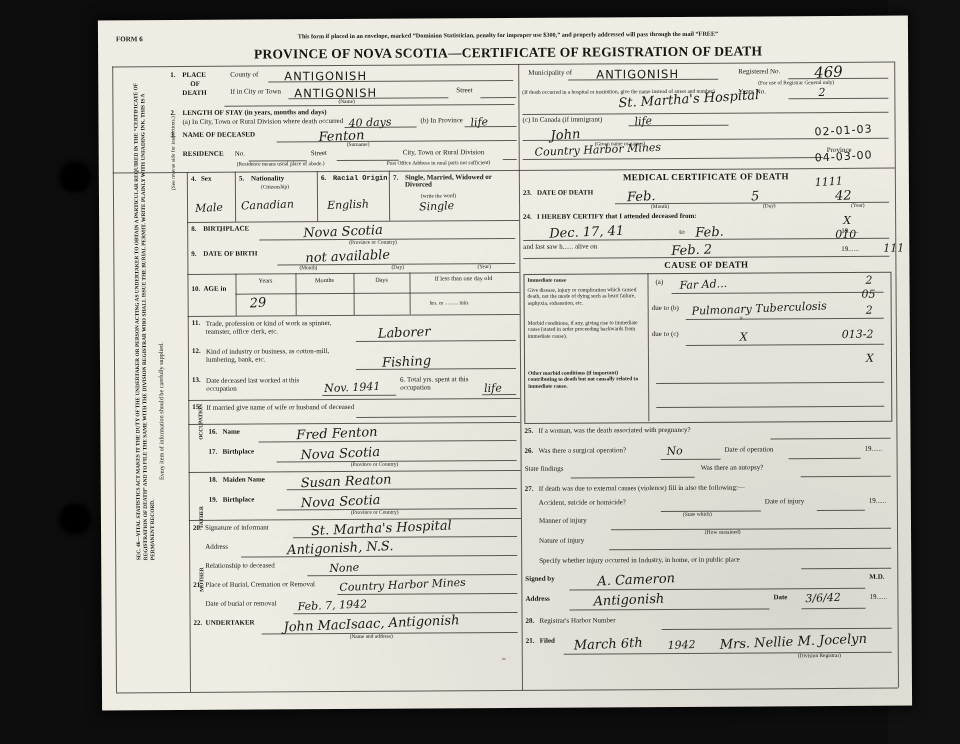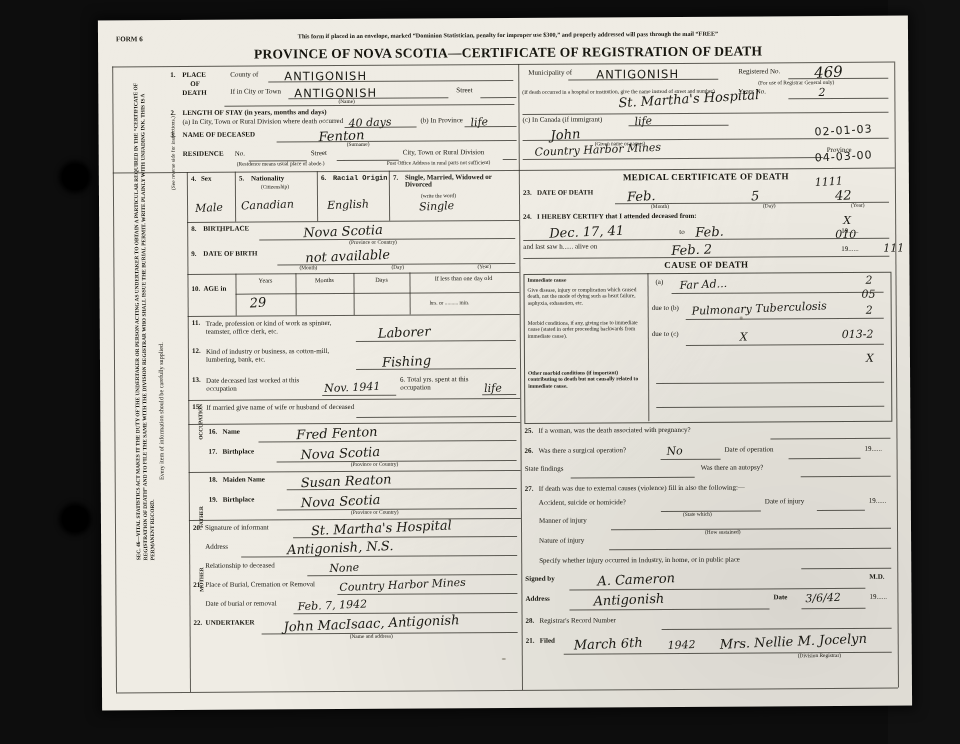--- a/index.html
+++ b/index.html
@@ -397,21 +397,21 @@
 
     <div class="t b s7" style="left:424px;top:578px;">Address</div>
     <div class="ln" style="left:468px;top:592px;width:200px;"></div>
     <div class="hw lg" style="left:492px;top:576px;transform:rotate(-2deg);">Antigonish</div>
     <div class="t b s7" style="left:672px;top:578px;">Date</div>
     <div class="ln" style="left:700px;top:592px;width:64px;"></div>
     <div class="hw md" style="left:704px;top:576px;transform:rotate(-2deg);">3/6/42</div>
     <div class="t s7" style="left:768px;top:578px;">19......</div>
 
     <div class="t b s7" style="left:424px;top:600px;">28.</div>
-    <div class="t s7" style="left:438px;top:600px;">Registrar's Record Number</div>
+    <div class="t s7" style="left:438px;top:600px;">Registrar's Harbor Number</div>
     <div class="ln" style="left:560px;top:612px;width:230px;"></div>
 
     <div class="t b s7" style="left:424px;top:620px;">21.</div>
     <div class="t b s7" style="left:438px;top:620px;">Filed</div>
     <div class="ln" style="left:462px;top:636px;width:328px;"></div>
     <div class="hw lg" style="left:472px;top:620px;transform:rotate(-2deg);">March 6th</div>
     <div class="hw md" style="left:566px;top:622px;transform:rotate(-2deg);">1942</div>
     <div class="hw lg" style="left:618px;top:620px;transform:rotate(-2deg);">Mrs. Nellie M. Jocelyn</div>
     <div class="t xs" style="left:696px;top:637px;">(Division Registrar)</div>
 

